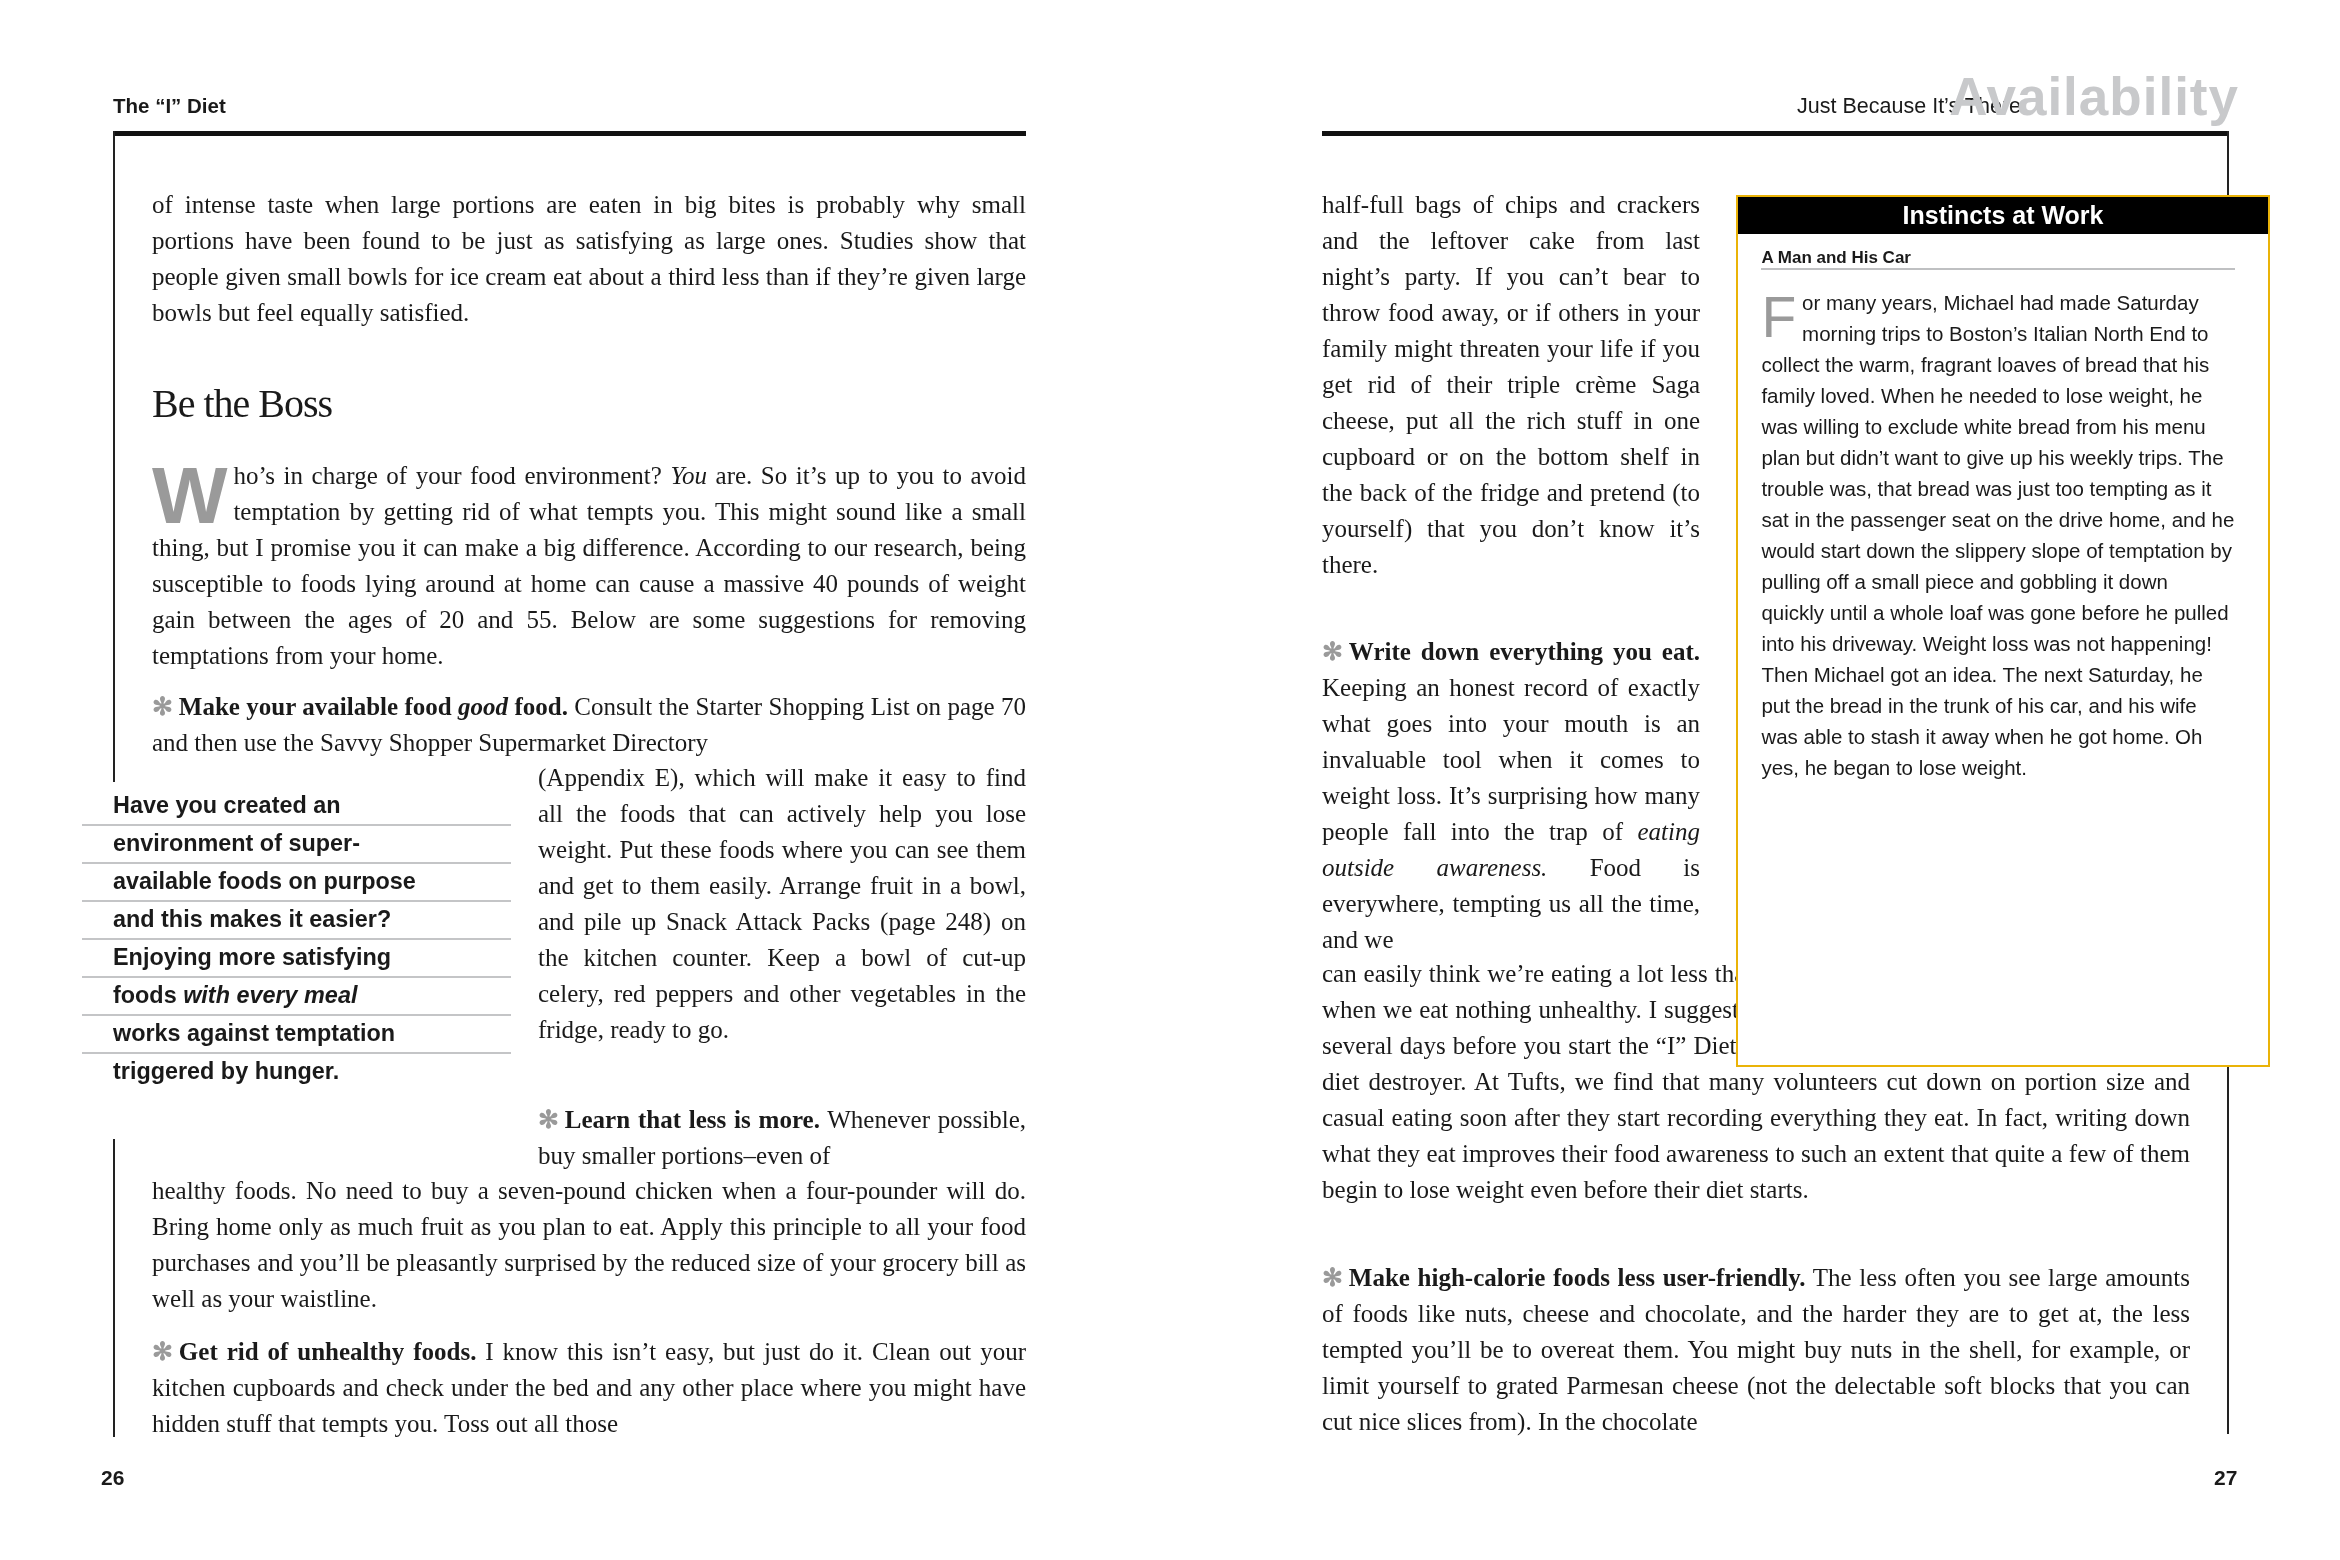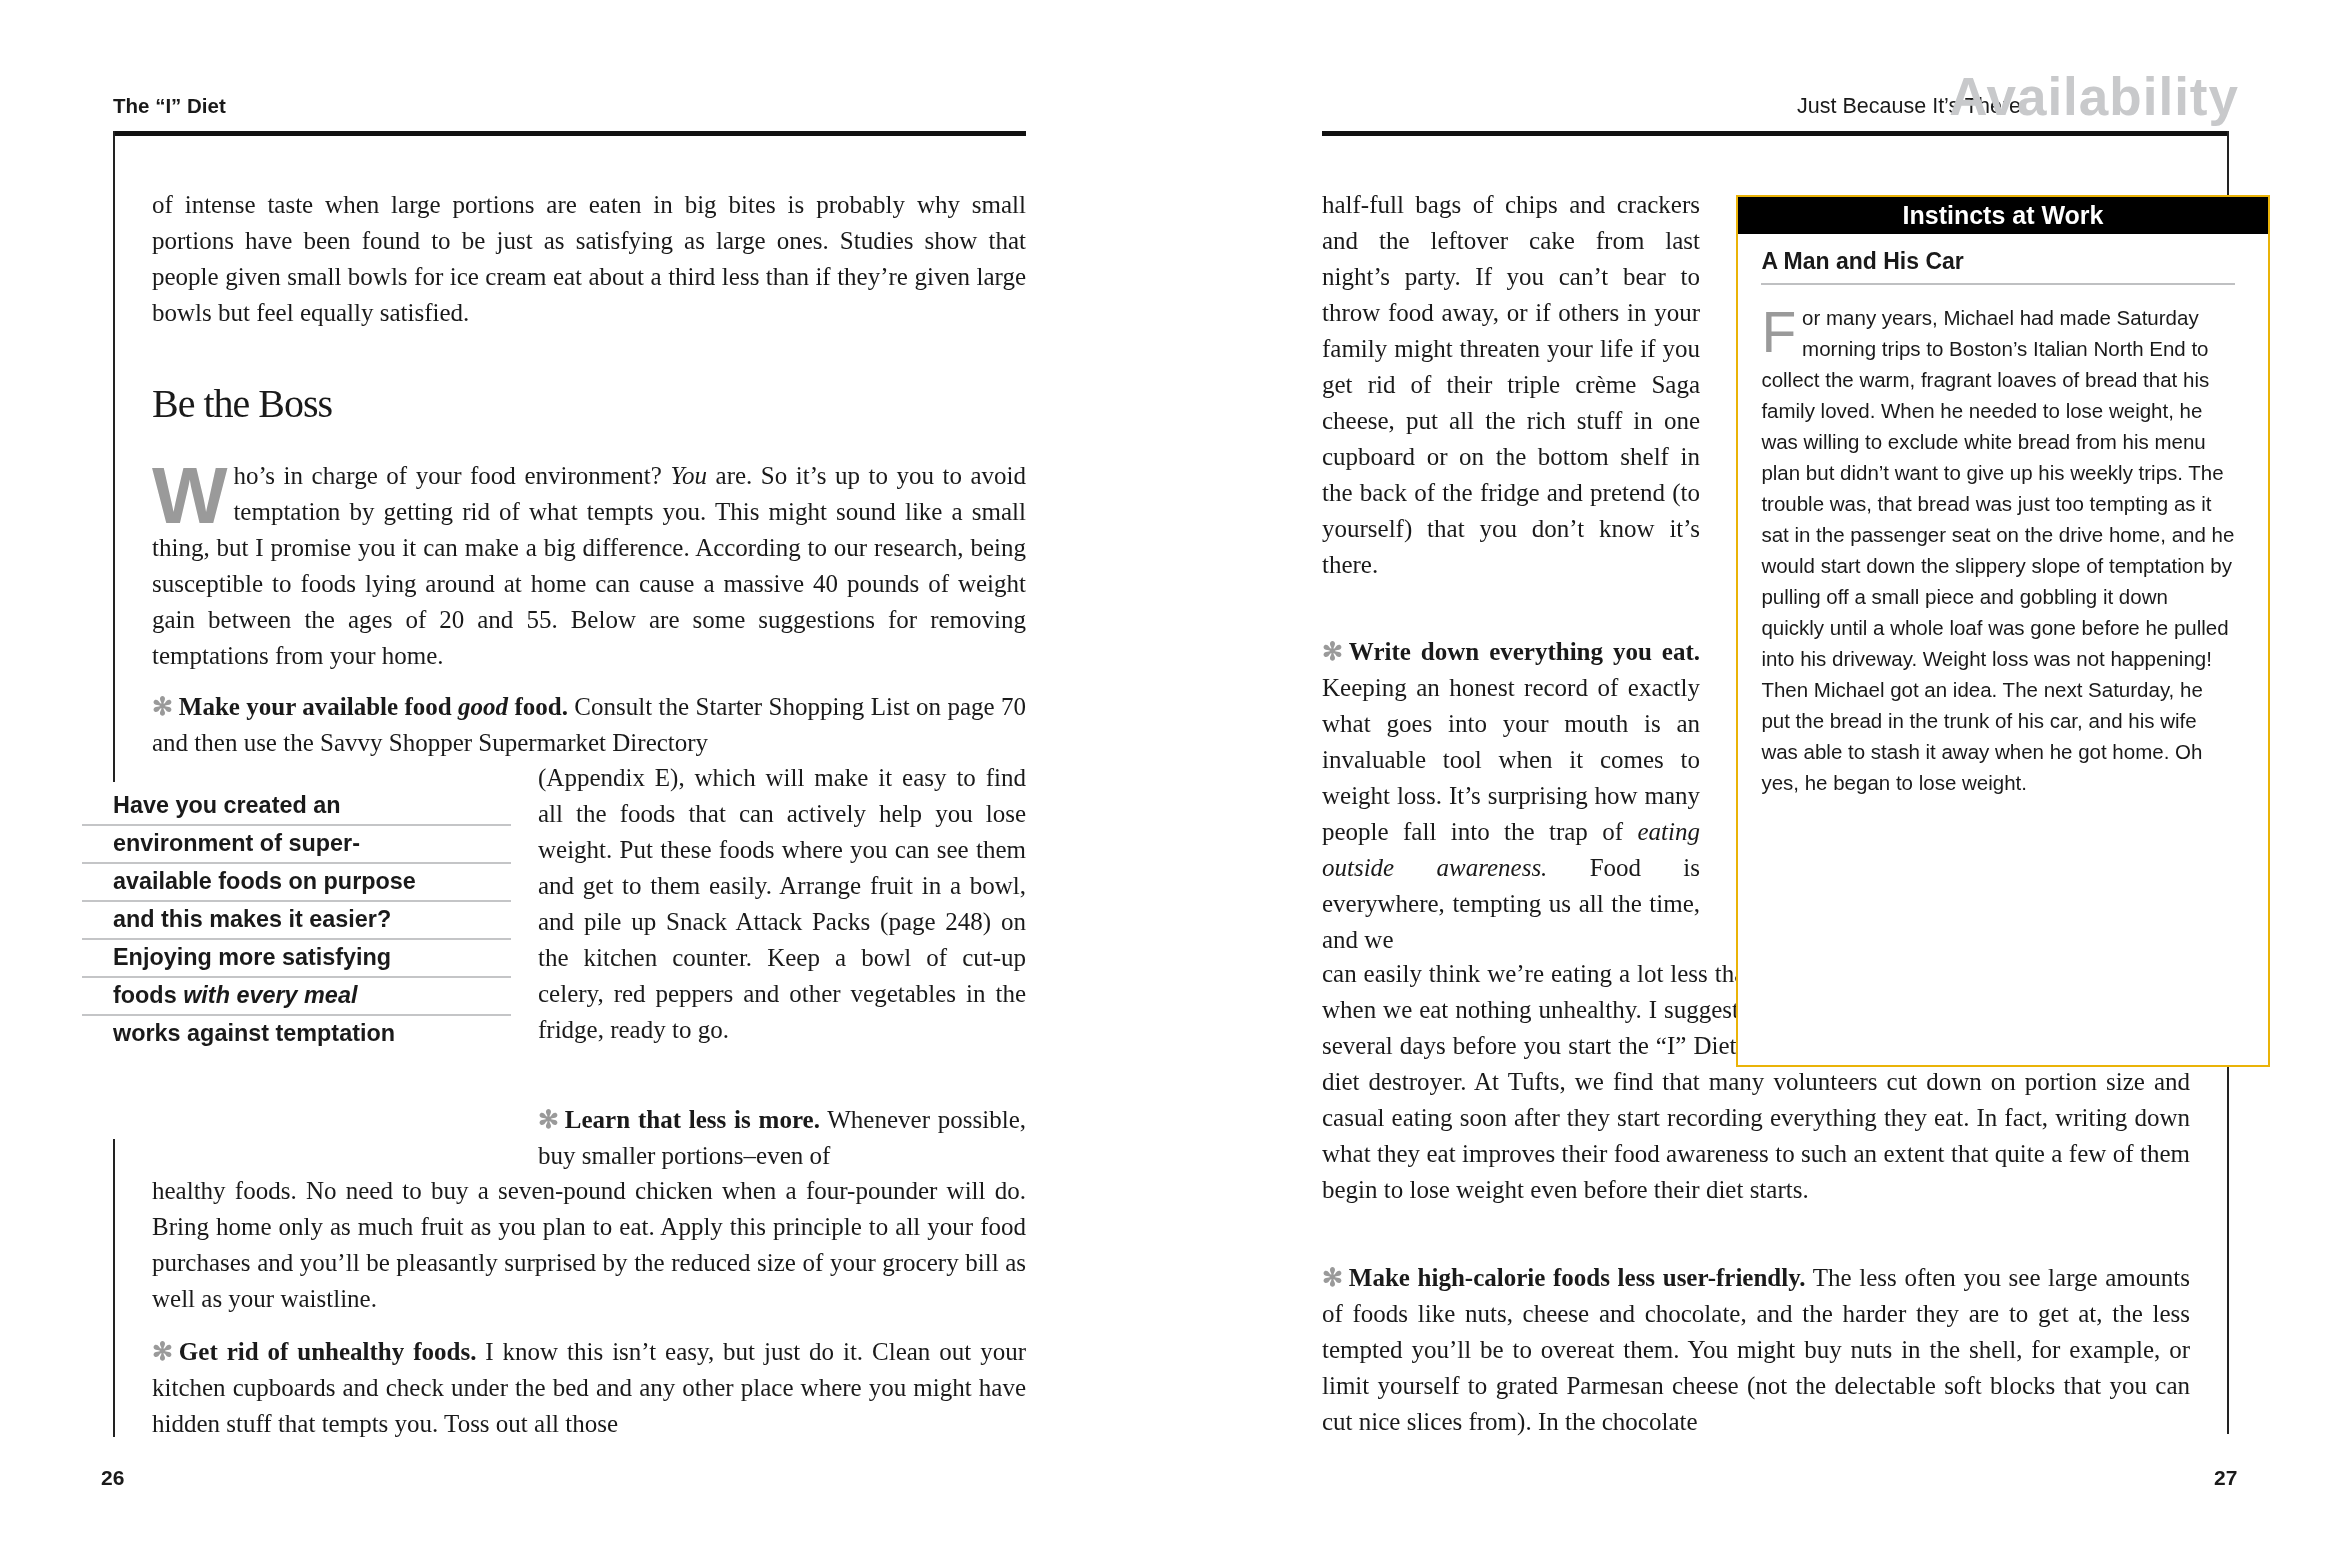--- a/index.html
+++ b/index.html
@@ -25,21 +25,21 @@
   .dropcap { float:left; font-family:"Liberation Sans", sans-serif; font-weight:bold; color:#9a9a9a; font-size:80px; line-height:68px; margin:3.9px 5.9px 0 0; }
 
   
   .pullquote { left:82px; top:788px; width:429px; }
   .pq-line { font-family:"Liberation Sans", sans-serif; font-weight:bold; font-size:23.4px; height:38px; line-height:35px; padding-left:31px; border-bottom:2.9px solid #c4c5c7; box-sizing:border-box; }
   .pq-line:last-child { border-bottom:none; }
 
   
   .sidebar-box { left:1736px; top:195px; width:534px; height:872px; border:2px solid #eab308; box-sizing:border-box; background:#fff; }
   .sidebar-title { background:#000; color:#fff; text-align:center; font-family:"Liberation Sans", sans-serif; font-weight:bold; font-size:25px; height:37px; line-height:37px; }
-  .sidebar-sub { margin:13.7px 33px 0 23.4px; font-family:"Liberation Sans", sans-serif; font-weight:bold; font-size:23px; padding-bottom:8px; border-bottom:2.9px solid #bfc0c2; }
+  .sidebar-sub { margin:13.7px 33px 0 23.4px; font-family:"Liberation Sans", sans-serif; font-weight:bold; font-size:17px; padding-bottom:0; border-bottom:2.9px solid #bfc0c2; }
   .sidebar-body { margin:17.6px 33px 0 23.4px; font-family:"Liberation Sans", sans-serif; font-size:20.5px; line-height:31px; }
   .sidebar-dropcap { float:left; font-size:57px; line-height:53px; color:#9a9a9a; margin:3.9px 5.9px 0 0; font-family:"Liberation Sans", sans-serif; }
 
   .page-num { font-family:"Liberation Sans", sans-serif; font-weight:bold; font-size:21px; }
 </style>
 </head>
 <body>
 
 <div class="abs sans running-head-left">The “I” Diet</div>
 <div class="abs rule-top" style="left:113px; top:131px; width:913px;"></div>
@@ -76,20 +76,21 @@
 </div>
 
 <div class="abs pullquote">
   <div class="pq-line">Have you created an</div>
   <div class="pq-line">environment of super-</div>
   <div class="pq-line">available foods on purpose</div>
   <div class="pq-line">and this makes it easier?</div>
   <div class="pq-line">Enjoying more satisfying</div>
   <div class="pq-line"><span>foods </span><span class="i">with every meal</span></div>
   <div class="pq-line">works against temptation</div>
+  <div class="pq-line">triggered by hunger.</div>
 </div>
 
 <div class="abs page-num" style="left:101px; top:1466px;">26</div>
 
 <div class="abs sans running-head-right">Just Because It’s There</div>
 <div class="abs sans section-tab">Availability</div>
 <div class="abs rule-top" style="left:1322px; top:131px; width:907px;"></div>
 <div class="abs vline" style="left:2227px; top:131px; height:64px;"></div>
 <div class="abs vline" style="left:2227px; top:911px; height:523px;"></div>
 

